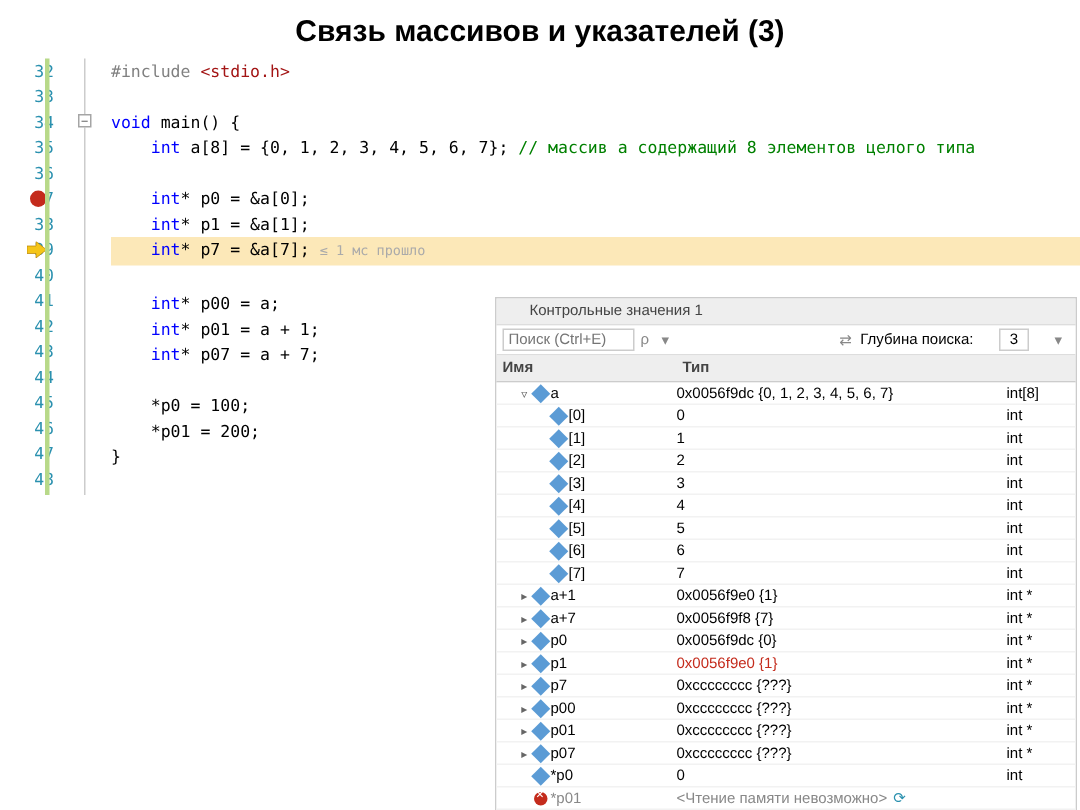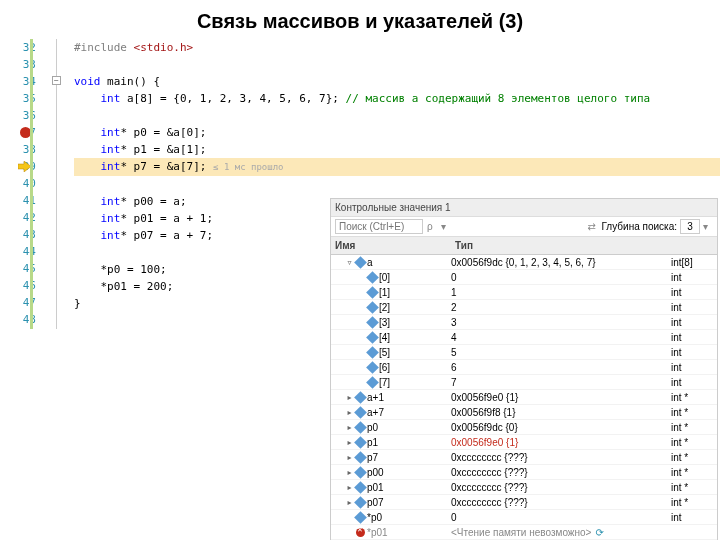--- a/index.html
+++ b/index.html
@@ -15,25 +15,25 @@
   .vline { position: absolute; left: 6px; width: 1px; background: #ccc; top: 0; bottom: 0; }
   .code { flex: 1; font-size: 11px; line-height: 17px; white-space: pre; color: #000; padding-left: 2px; }
   .kw { color: #0000ff; }
   .inc { color: #808080; margin-top: 28px; }
   .str { color: #a31515; }
   .cmt { color: #008000; }
   .hint { color: #aaa; font-size: 9px; }
   .hl { background: #fce8b8; display: inline-block; width: 100%; }
   .lbar { position: absolute; left: 30px; top: 0; width: 3px; height: 100%; background: #b8d989; }
   .watch { position: absolute; left: 330px; top: 198px; width: 388px; background: #f5f5f5; border: 1px solid #ccc; font-family: 'Segoe UI', Arial, sans-serif; font-size: 10px; }
-  .wtitle { background: #eee; padding: 3px 4px; color: #444; border-bottom: 1px solid #ddd; }
+  .wtitle { background: #eee; padding: 3px 22px; color: #444; border-bottom: 1px solid #ddd; }
   .wsearch { display: flex; align-items: center; padding: 2px 4px; border-bottom: 1px solid #ddd; background: #fff; gap: 4px; }
   .wsearch input { border: 1px solid #ccc; padding: 1px 3px; font-size: 10px; width: 88px; }
   .wsearch .grow { flex: 1; }
-  .depth { display: flex; align-items: center; gap: 3px; }
+  .depth { display: flex; align-items: center; gap: 17px; }
   .depth input { width: 20px; text-align: center; border: 1px solid #ccc; padding: 1px; font-size: 10px; }
   .whead { display: flex; background: #eee; border-bottom: 1px solid #ccc; color: #444; padding: 2px 0; }
   .whead > div { padding: 1px 4px; font-weight: bold; }
   .cN { width: 120px; padding-left: 6px; }
   .cV { flex: 1; }
   .cT { width: 46px; }
   .rows { background: #fff; }
   .row { display: flex; align-items: center; border-bottom: 1px solid #f2f2f2; padding: 0; height: 15px; }
   .row .cN { display: flex; align-items: center; gap: 2px; }
   .exp { width: 9px; height: 9px; display: inline-flex; align-items: center; justify-content: center; color: #666; font-size: 8px; }
@@ -193,21 +193,21 @@
       </div>
       <div class="cV ">0x0056f9e0 {1}</div>
       <div class="cT">int *</div>
     </div>
       <div class="row">
       <div class="cN ind1">
         <span class="exp">▸</span>
         <span class="ico"></span>
         <span class="">a+7</span>
       </div>
-      <div class="cV ">0x0056f9f8 {1}</div>
+      <div class="cV ">0x0056f9f8 {7}</div>
       <div class="cT">int *</div>
     </div>
       <div class="row">
       <div class="cN ind1">
         <span class="exp">▸</span>
         <span class="ico"></span>
         <span class="">p0</span>
       </div>
       <div class="cV ">0x0056f9dc {0}</div>
       <div class="cT">int *</div>

